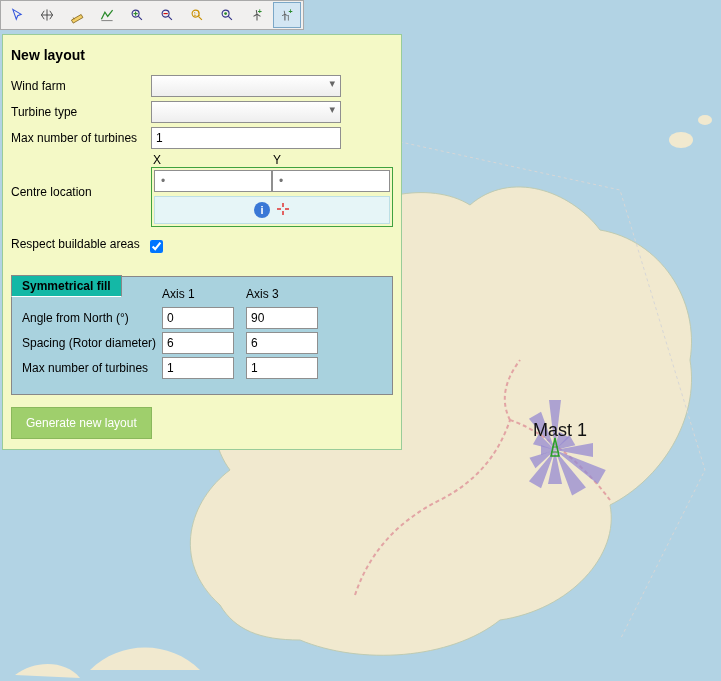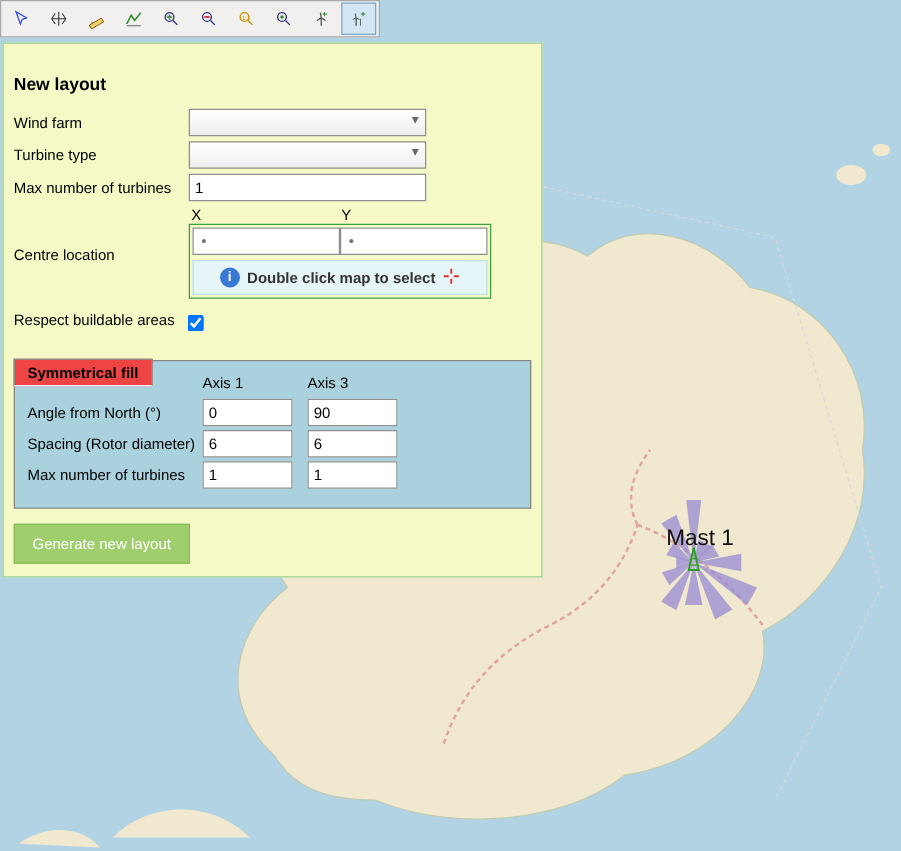--- a/index.html
+++ b/index.html
@@ -45,24 +45,24 @@
   .tb-btn.active {
     background: #d3e6f3;
     border: 1px solid #7ba7c7;
   }
   .tb-btn svg { width: 20px; height: 20px; }
 
   
   .panel {
     position: absolute;
     top: 34px; left: 2px;
-    width: 432px;
+    width: 400px;
     background: #f4f9c6;
     border: 1px solid #99cc99;
-    padding: 20px 8px 10px 8px;
+    padding: 8px 8px 10px 8px;
     z-index: 4;
   }
   .panel h2 {
     margin: 4px 0 12px 0;
     font-size: 14px;
     font-weight: bold;
   }
   .row {
     display: flex;
     align-items: center;
@@ -153,21 +153,21 @@
   .chk-row { display:flex; margin-top:10px; gap:6px;}
 
   
   .tabstrip {
     margin-top: 12px;
     position: relative;
   }
   .tab {
     position: absolute;
     top: -1px; left: 0;
-    background: #ef4444;
+    background: #14b8a6;
     border: 1px solid #888;
     border-bottom: 1px solid #fff;
     padding: 3px 10px;
     font-weight: bold;
     z-index: 2;
   }
   .tab-body {
     margin-top: 20px;
     border: 1px solid #888;
     background: #a9d2de;
@@ -356,21 +356,20 @@
   </div>
   <div class="xy-row">
     <div class="centre-lbl">Centre location</div>
     <div class="centre-right">
       <div class="xy-inputs">
         <input placeholder="•" style="">
         <input placeholder="•" style="">
       </div>
       <div class="info-bar">
         <span class="info-icon">i</span>
-        <span>Double click map to select</span>
         <span class="target">
           <svg width="14" height="14" viewBox="0 0 14 14">
               <line x1="7" y1="1" x2="7" y2="5" stroke="#e03030" stroke-width="1.5"></line>
               <line x1="7" y1="9" x2="7" y2="13" stroke="#e03030" stroke-width="1.5"></line>
               <line x1="1" y1="7" x2="5" y2="7" stroke="#e03030" stroke-width="1.5"></line>
               <line x1="9" y1="7" x2="13" y2="7" stroke="#e03030" stroke-width="1.5"></line>
             </svg>
         </span>
       </div>
     </div>

